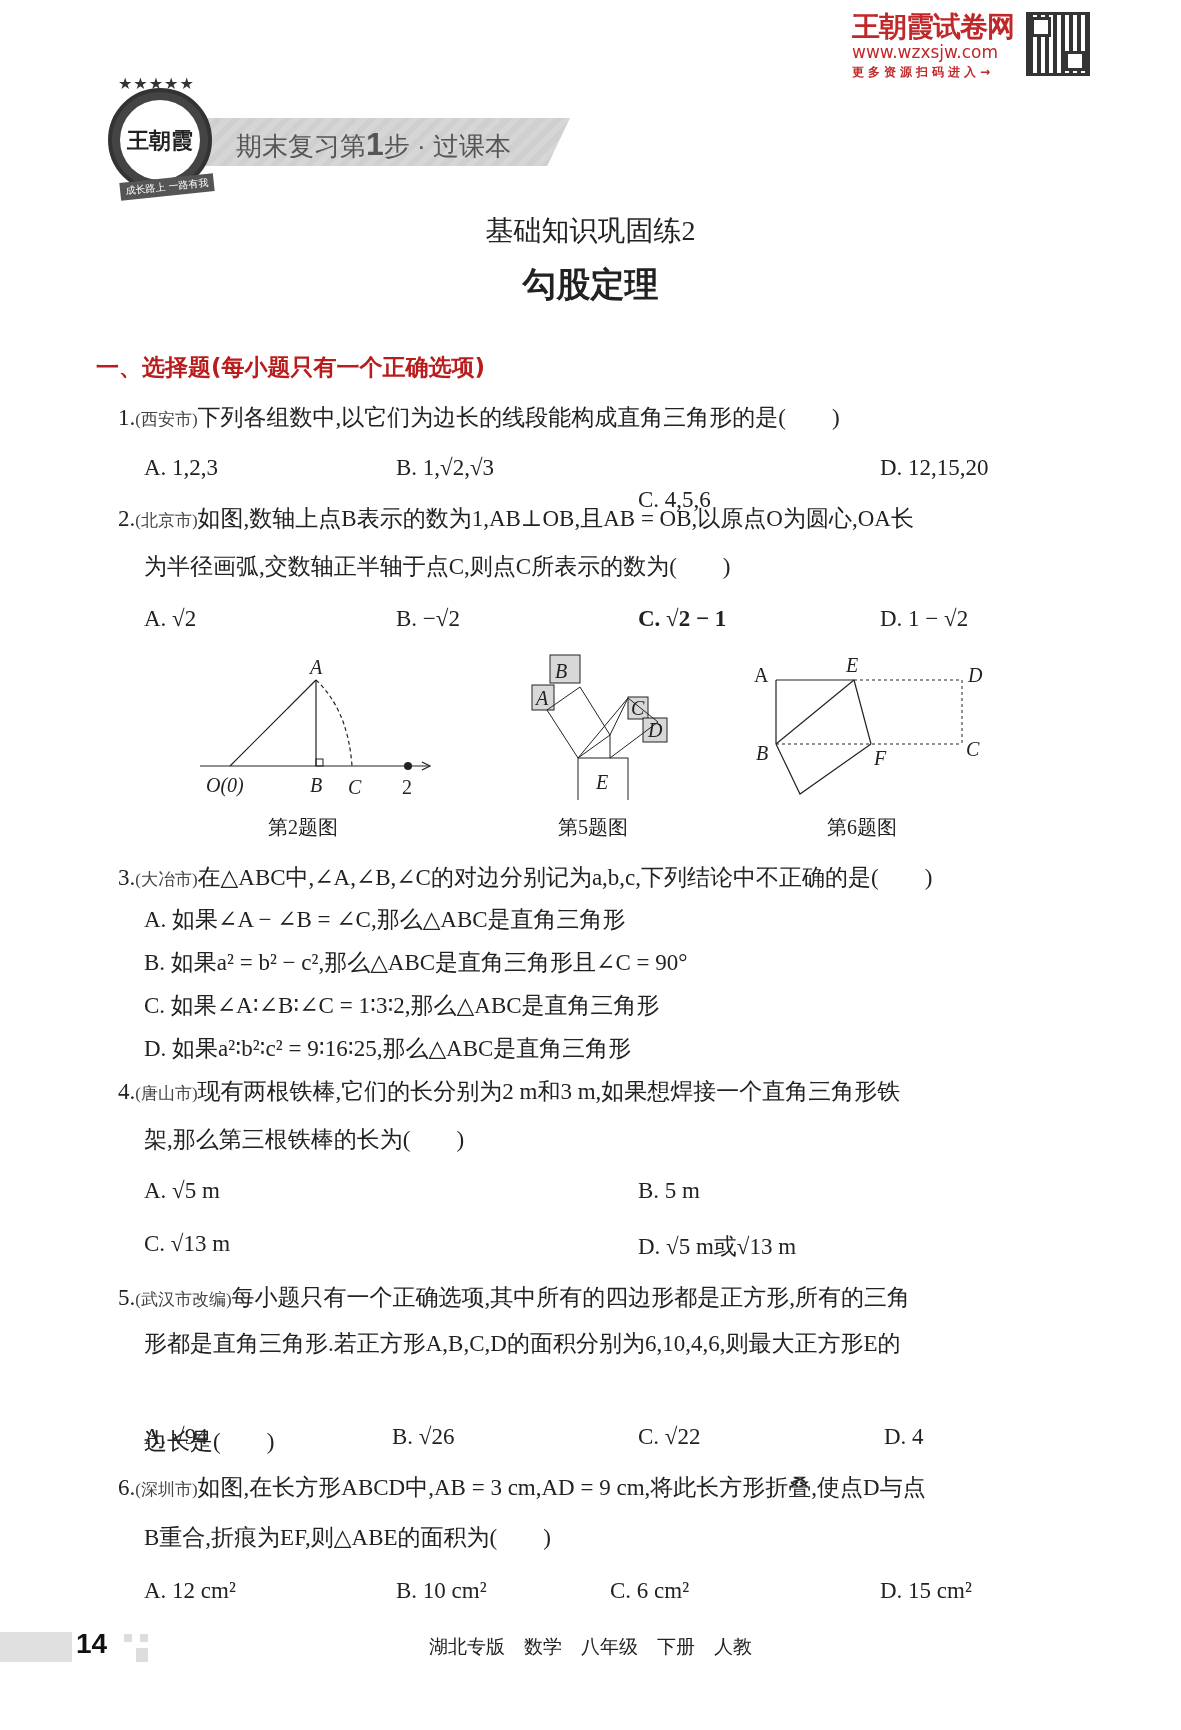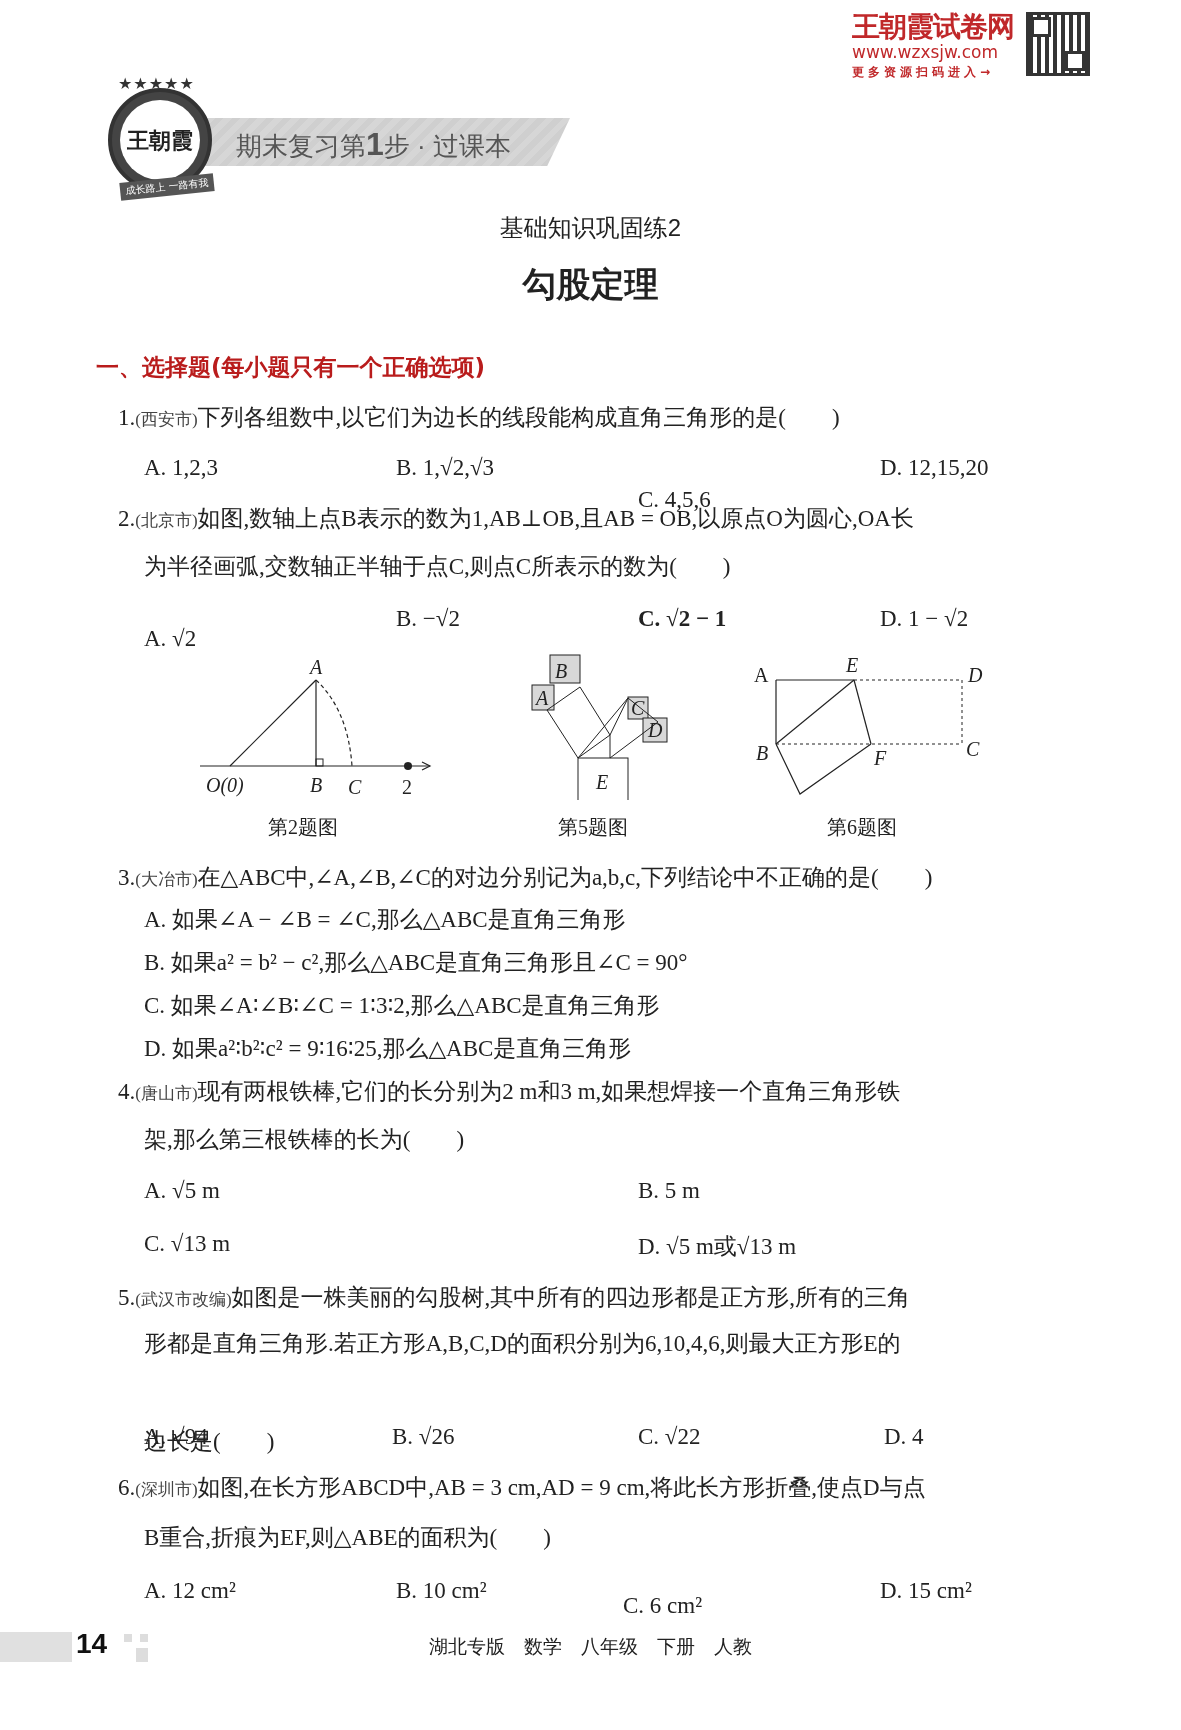--- a/index.html
+++ b/index.html
@@ -22,21 +22,21 @@
   .banner-text { left:236px; top:126px; font-size:26px; color:#555; font-family:Liberation Sans, sans-serif; }
   .banner-text b { font-size:32px; color:#555; }
   .logo { left:108px; top:88px; width:104px; height:104px; border-radius:50%; background:#444;
           border:4px solid #333; box-sizing:border-box; }
   .logo-inner { left:120px; top:100px; width:80px; height:80px; border-radius:50%; background:#fff;
                 font-size:26px; font-weight:bold; color:#222; text-align:center; line-height:80px; font-family:"DejaVu Serif",serif; }
   .logo-stars { left:118px; top:74px; font-size:16px; color:#333; letter-spacing:1px; }
   .logo-ribbon { left:120px; top:178px; width:94px; height:18px; background:#555; color:#fff; font-size:10px;
                  text-align:center; line-height:18px; transform:rotate(-6deg); font-family:"DejaVu Sans",sans-serif; }
   
-  .title1 { left:0; width:1181px; top:212px; text-align:center; font-size:24px; font-family:Liberation Sans, sans-serif; color:#222; }
+  .title1 { left:0; width:1181px; top:212px; text-align:center; font-size:28px; font-family:Liberation Serif, serif; color:#222; }
   .title2 { left:0; width:1181px; top:262px; text-align:center; font-size:34px; font-weight:bold; font-family:"DejaVu Sans",sans-serif; color:#222; }
   .section { left:96px; top:352px; font-size:23px; font-family:"DejaVu Sans",sans-serif; font-weight:bold; color:#b91c1c; }
   .line { font-size:23px; white-space:nowrap; font-family:"Liberation Serif","DejaVu Serif",serif; }
   .src { font-size:17px; color:#444; }
   .opt { font-size:23px; white-space:nowrap; font-family:"Liberation Serif","DejaVu Serif",serif; }
   .caption { font-size:20px; font-family:"Liberation Serif","DejaVu Serif",serif; }
   .footer-bar { left:0; top:1632px; width:72px; height:30px; background:#e0e0e0; }
   .page-num { left:76px; top:1628px; font-size:28px; font-weight:bold; font-family:"Liberation Sans",sans-serif; color:#111; }
   .pn-deco1 { left:124px; top:1634px; width:8px; height:8px; background:#ddd; }
   .pn-deco2 { left:140px; top:1634px; width:8px; height:8px; background:#ddd; }
@@ -68,21 +68,21 @@
 </div>
 <div class="abs opt" style="left:144px;top:455px;">A. 1,2,3</div>
 <div class="abs opt" style="left:396px;top:455px;">B. 1,√2,√3</div>
 <div class="abs opt" style="left:638px;top:455px;margin-top:32px;">C. 4,5,6</div>
 <div class="abs opt" style="left:880px;top:455px;">D. 12,15,20</div>
 
 <div class="abs line" style="left:118px;top:503px;">
   <span>2.</span><span class="src">(北京市)</span><span>如图,数轴上点B表示的数为1,AB⊥OB,且AB = OB,以原点O为圆心,OA长</span>
 </div>
 <div class="abs line" style="left:144px;top:551px;text-align:right;">为半径画弧,交数轴正半轴于点C,则点C所表示的数为(　　)</div>
-<div class="abs opt" style="left:144px;top:606px;margin-top:20px;">A. √2</div>
+<div class="abs opt" style="left:144px;top:606px;">A. √2</div>
 <div class="abs opt" style="left:396px;top:606px;">B. −√2</div>
 <div class="abs opt" style="left:638px;top:606px;font-weight:bold;">C. √2 − 1</div>
 <div class="abs opt" style="left:880px;top:606px;">D. 1 − √2</div>
 
 <svg class="abs" style="left:190px;top:650px;" width="260" height="150">
   <line x1="10" y1="116" x2="240" y2="116" stroke="#222" stroke-width="1.2"></line>
   <polyline points="232,112 240,116 232,120" fill="none" stroke="#222" stroke-width="1.2"></polyline>
   <line x1="40" y1="116" x2="126" y2="30" stroke="#222" stroke-width="1.2"></line>
   <line x1="126" y1="30" x2="126" y2="116" stroke="#222" stroke-width="1.2"></line>
   <rect x="126" y="109" width="7" height="7" fill="none" stroke="#222" stroke-width="1"></rect>
@@ -142,36 +142,36 @@
 <div class="abs line" style="left:118px;top:1076px;">
   <span>4.</span><span class="src">(唐山市)</span><span>现有两根铁棒,它们的长分别为2 m和3 m,如果想焊接一个直角三角形铁</span>
 </div>
 <div class="abs line" style="left:144px;top:1124px;">架,那么第三根铁棒的长为(　　)</div>
 <div class="abs opt" style="left:144px;top:1178px;">A. √5 m</div>
 <div class="abs opt" style="left:638px;top:1178px;">B. 5 m</div>
 <div class="abs opt" style="left:144px;top:1231px;">C. √13 m</div>
 <div class="abs opt" style="left:638px;top:1231px;">D. √5 m或√13 m</div>
 
 <div class="abs line" style="left:118px;top:1282px;">
-  <span>5.</span><span class="src">(武汉市改编)</span><span>如图是一株美丽的勾股树,其中所有的四边形都是正方形,所有的三角</span>
+  <span>5.</span><span class="src">(武汉市改编)</span><span>每小题只有一个正确选项,其中所有的四边形都是正方形,所有的三角</span>
 </div>
 <div class="abs line" style="left:144px;top:1328px;">形都是直角三角形.若正方形A,B,C,D的面积分别为6,10,4,6,则最大正方形E的</div>
 <div class="abs line" style="left:144px;top:1426px;">边长是(　　)</div>
 <div class="abs opt" style="left:144px;top:1424px;">A. √94</div>
 <div class="abs opt" style="left:392px;top:1424px;">B. √26</div>
 <div class="abs opt" style="left:638px;top:1424px;">C. √22</div>
 <div class="abs opt" style="left:884px;top:1424px;">D. 4</div>
 
 <div class="abs line" style="left:118px;top:1472px;">
   <span>6.</span><span class="src">(深圳市)</span><span>如图,在长方形ABCD中,AB = 3 cm,AD = 9 cm,将此长方形折叠,使点D与点</span>
 </div>
 <div class="abs line" style="left:144px;top:1522px;">B重合,折痕为EF,则△ABE的面积为(　　)</div>
 <div class="abs opt" style="left:144px;top:1578px;">A. 12 cm²</div>
 <div class="abs opt" style="left:396px;top:1578px;">B. 10 cm²</div>
-<div class="abs opt" style="left:623px;top:1578px;margin-top:15px;">C. 6 cm²</div>
+<div class="abs opt" style="left:610px;top:1578px;">C. 6 cm²</div>
 <div class="abs opt" style="left:880px;top:1578px;">D. 15 cm²</div>
 
 <div class="abs footer-bar"></div>
 <div class="abs page-num">14</div>
 <div class="abs pn-deco1"></div>
 <div class="abs pn-deco2"></div>
 <div class="abs pn-deco3"></div>
 <div class="abs footer-text">湖北专版　数学　八年级　下册　人教</div>
 
 </body></html>

